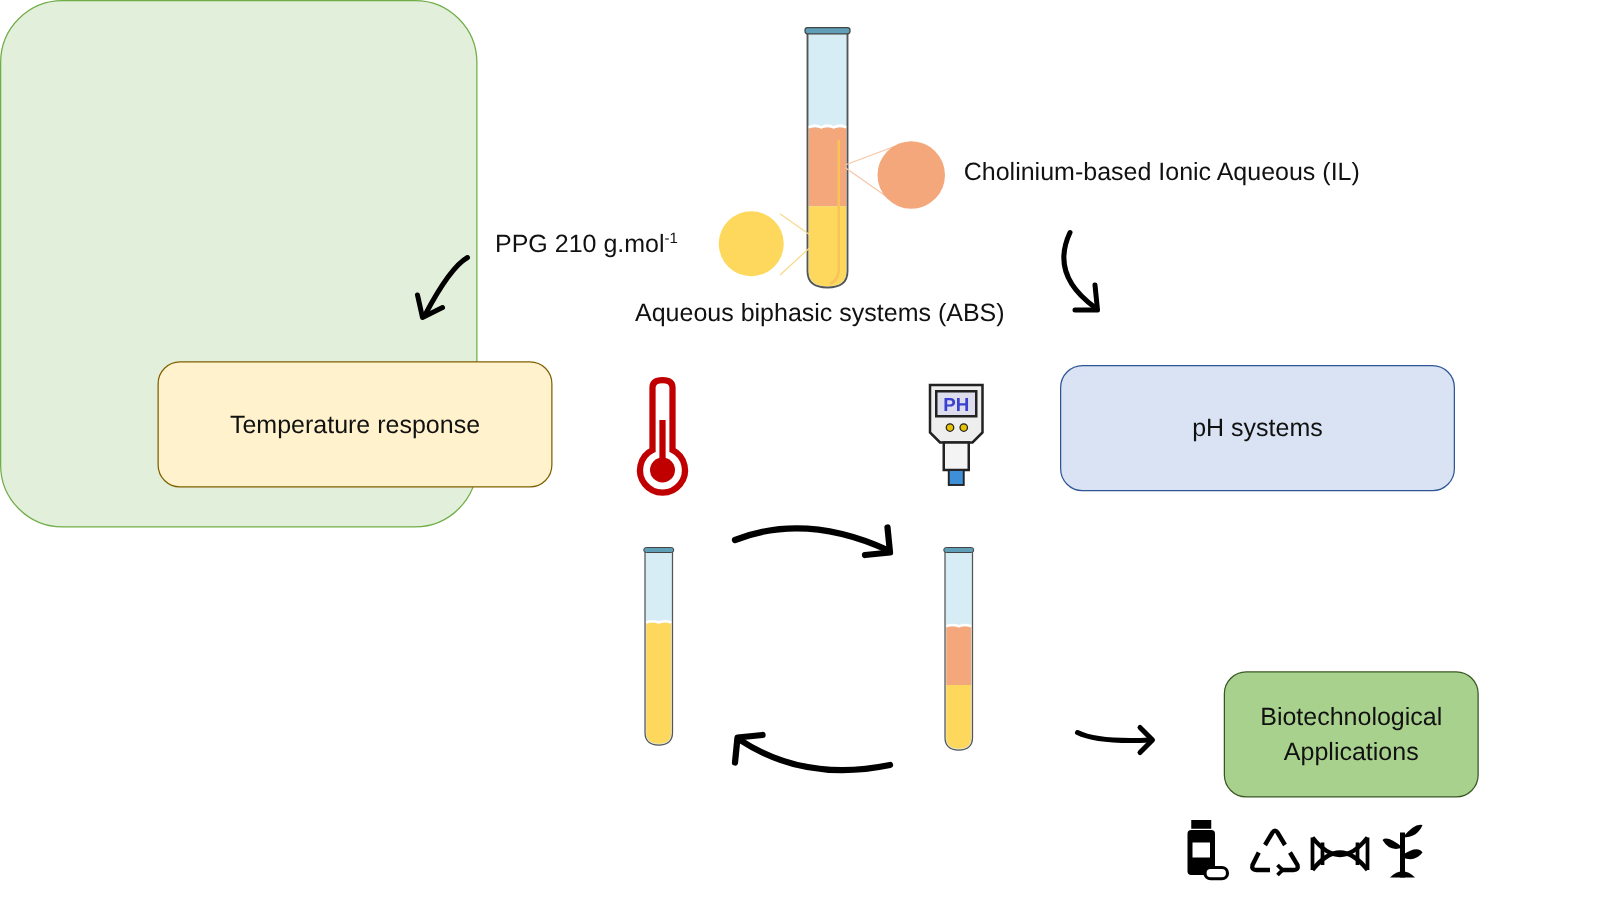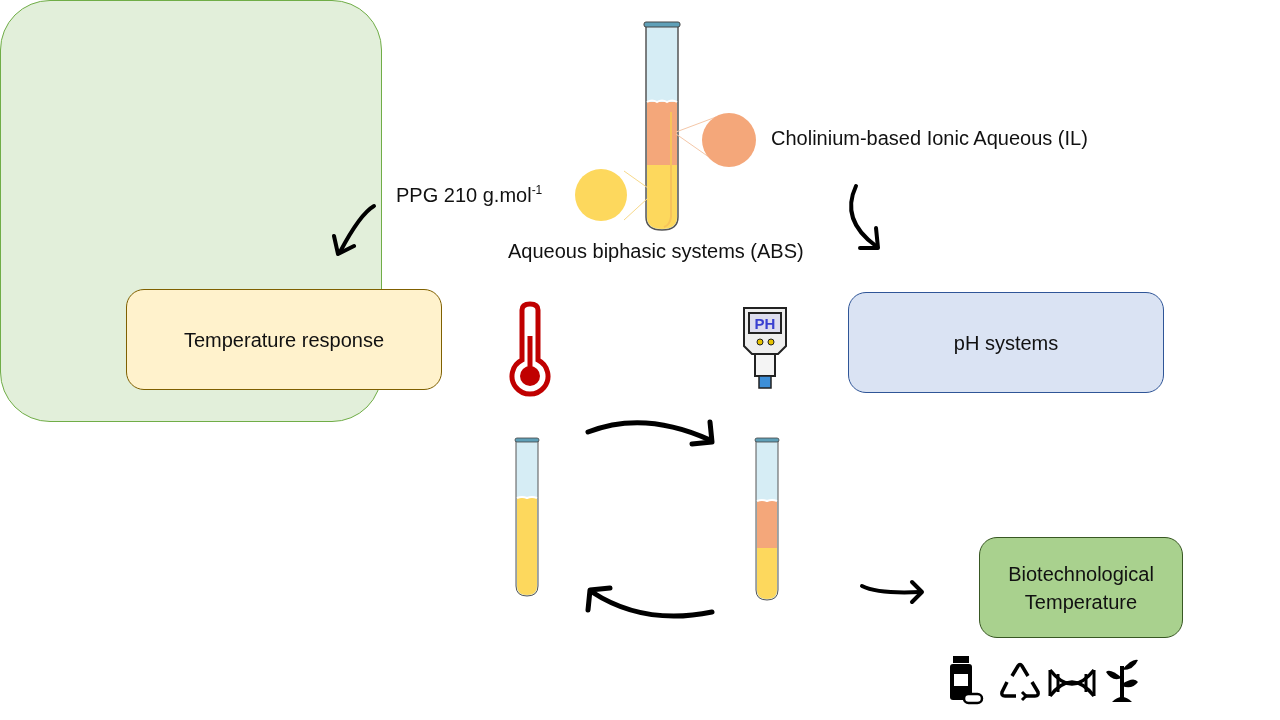--- a/index.html
+++ b/index.html
@@ -99,21 +99,21 @@
 </svg>
 
 <svg style="left:858px;top:578px" width="70" height="30">
   <path d="M4 8 Q20 16 62 14" fill="none" stroke="#000" stroke-width="4" stroke-linecap="round"></path>
   <path d="M54 4 L64 14 L54 24" fill="none" stroke="#000" stroke-width="4" stroke-linecap="round" stroke-linejoin="round"></path>
 </svg>
 
 <div id="bio-box" class="box">
   <div>
     <div>Biotechnological</div>
-    <div>Temperature</div>
+    <div>Applications</div>
   </div>
 </div>
 
 <svg style="left:948px;top:656px" width="36" height="48" viewBox="0 0 36 48">
   <rect x="5" y="0" width="16" height="7" fill="#000"></rect>
   <rect x="2" y="8" width="22" height="36" rx="3" fill="#000"></rect>
   <rect x="6" y="18" width="14" height="12" fill="#fff"></rect>
   <rect x="16" y="38" width="18" height="9" rx="4.5" fill="#fff" stroke="#000" stroke-width="2.5"></rect>
 </svg>
 <svg style="left:998px;top:660px" width="44" height="42" viewBox="0 0 44 42">

